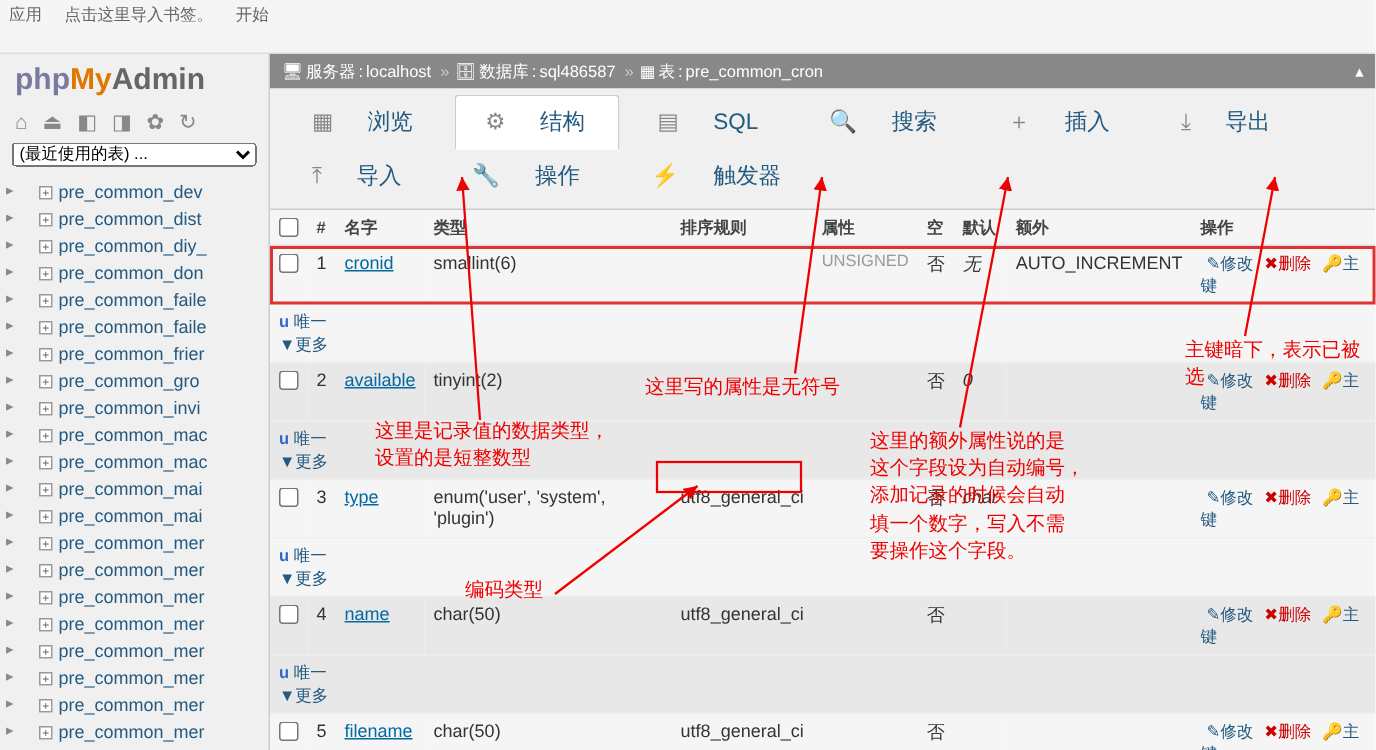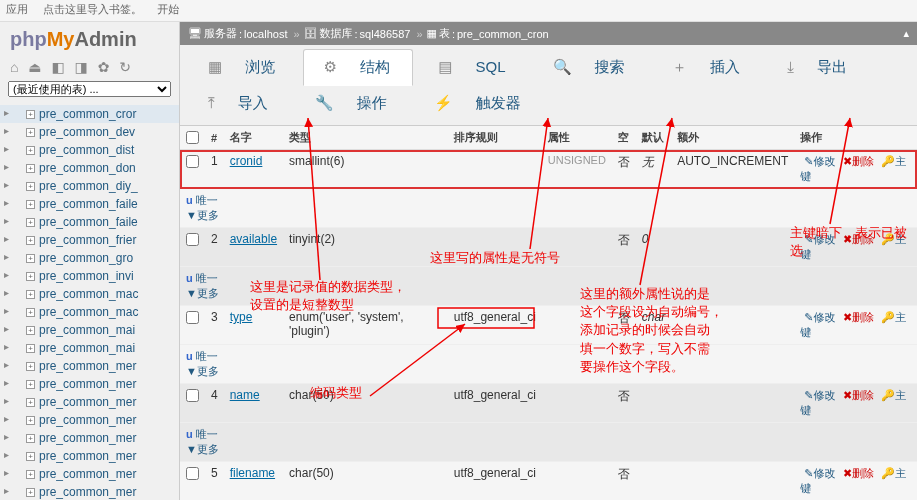--- a/index.html
+++ b/index.html
@@ -1,17 +1,17 @@
 <!DOCTYPE html>
 <html><head>
 <meta charset="utf-8">
 <style>
 *{box-sizing:border-box;margin:0;padding:0}
 body{font-family:"Microsoft YaHei",Arial,sans-serif;font-size:12px;color:#333;background:#fff;width:917px;height:500px;overflow:hidden;position:relative}
-.topbar{height:22px;background:#f5f5f5;border-bottom:1px solid #ddd;padding:2px 6px;font-size:11px;color:#666}
+.topbar{height:36px;background:#f5f5f5;border-bottom:1px solid #ddd;padding:2px 6px;font-size:11px;color:#666}
 .topbar span{margin-right:12px}
 .layout{display:flex;height:478px}
 .sidebar{width:180px;background:#f0f0f0;border-right:1px solid #ccc;overflow:hidden}
 .logo{font-size:20px;font-weight:bold;padding:6px 10px}
 .logo .p1{color:#7a7aa0}.logo .p2{color:#e07800}.logo .p3{color:#666}
 .sideicons{padding:2px 10px;color:#888;font-size:14px}
 .sideicons span{margin-right:6px;cursor:pointer}
 .recent{padding:4px 8px}
 .recent select{width:100%;font-size:11px}
 .tree{padding-top:4px}
@@ -65,25 +65,24 @@
       <span>⏏</span>
       <span>◧</span>
       <span>◨</span>
       <span>✿</span>
       <span>↻</span>
     </div>
     <div class="recent">
       <select><option>(最近使用的表) ...</option></select>
     </div>
     <div class="tree" id="tree">
-        <div class="tree-item hl"><span class="sq">+</span>pre_common_cror</div>
         <div class="tree-item"><span class="sq">+</span>pre_common_dev</div>
         <div class="tree-item"><span class="sq">+</span>pre_common_dist</div>
+        <div class="tree-item"><span class="sq">+</span>pre_common_diy_</div>
         <div class="tree-item"><span class="sq">+</span>pre_common_don</div>
-        <div class="tree-item"><span class="sq">+</span>pre_common_diy_</div>
         <div class="tree-item"><span class="sq">+</span>pre_common_faile</div>
         <div class="tree-item"><span class="sq">+</span>pre_common_faile</div>
         <div class="tree-item"><span class="sq">+</span>pre_common_frier</div>
         <div class="tree-item"><span class="sq">+</span>pre_common_gro</div>
         <div class="tree-item"><span class="sq">+</span>pre_common_invi</div>
         <div class="tree-item"><span class="sq">+</span>pre_common_mac</div>
         <div class="tree-item"><span class="sq">+</span>pre_common_mac</div>
         <div class="tree-item"><span class="sq">+</span>pre_common_mai</div>
         <div class="tree-item"><span class="sq">+</span>pre_common_mai</div>
         <div class="tree-item"><span class="sq">+</span>pre_common_mer</div>

